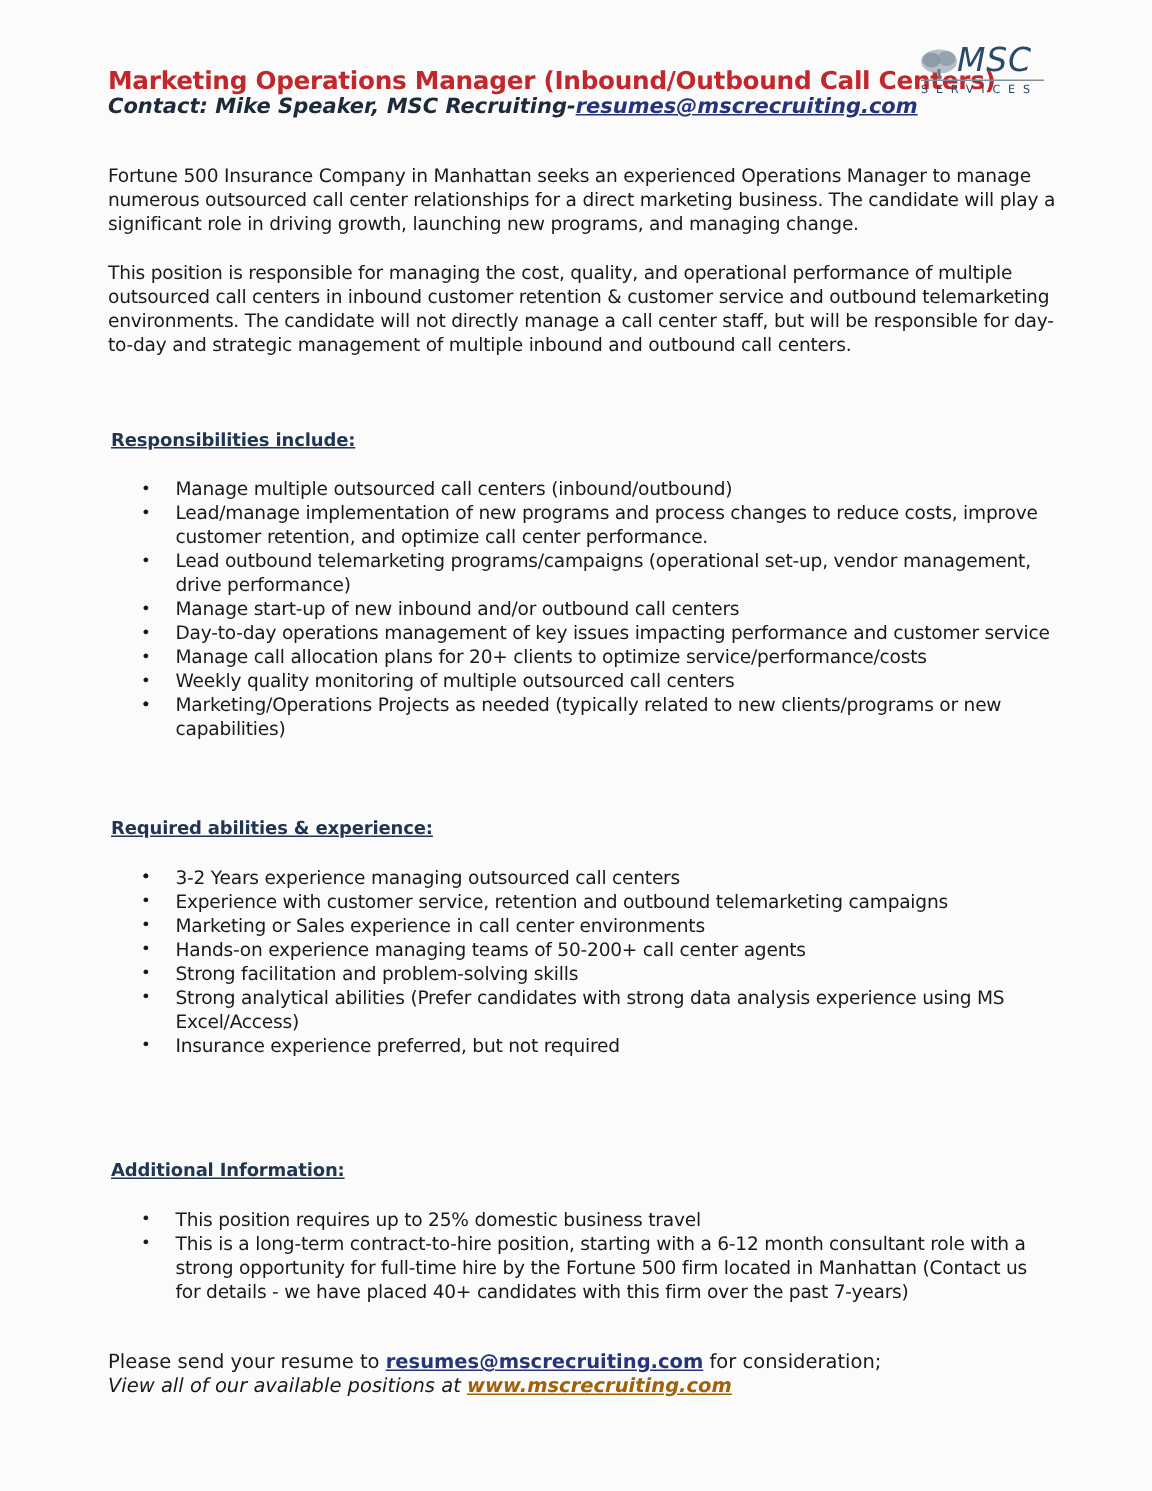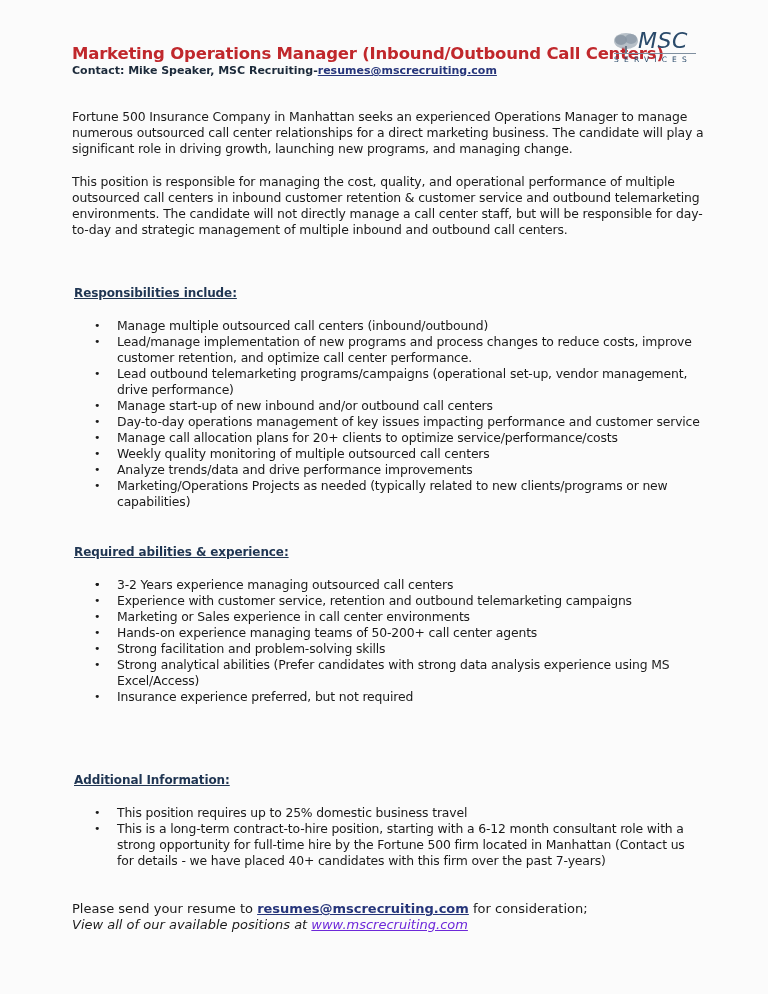--- a/index.html
+++ b/index.html
@@ -7,22 +7,22 @@
     width: 768px; height: 994px; background: #fbfbfb; overflow: hidden;
     font-family: "DejaVu Sans", sans-serif; color: #1a1a1a;
     position: relative;
   }
   .page { position: absolute; left: 72px; top: 44px; width: 630px; }
   .title {
     color: #c0282c; font-size: 16.5px; font-weight: bold; letter-spacing: -0.2px;
     margin: 0; line-height: 19px; white-space: nowrap;
   }
   .contact {
-    color: #1c2a3a; font-size: 11px; font-weight: bold; line-height: 16px;
-    margin: 0; white-space: nowrap;
+    color: #1c2a3a; font-size: 14px; font-weight: bold; line-height: 16px;
+    margin: 0; white-space: nowrap; font-style: italic;
   }
   .contact a { color: #26357a; text-decoration: underline; }
   .logo {
     position: absolute; left: 612px; top: 30px; width: 88px; height: 36px;
   }
   .logo .msc {
     position: absolute; left: 26px; top: -2px; font-size: 22px; font-style: italic;
     color: #2a4a6a; font-weight: normal; letter-spacing: 0.5px;
   }
   .logo .tree {
@@ -51,21 +51,21 @@
     position: relative; padding-left: 45px; font-size: 12.4px; line-height: 16px;
     letter-spacing: -0.15px;
   }
   ul.bullets li .dot {
     position: absolute; left: 22px; top: 0; font-size: 11px;
   }
   .footer { position: absolute; left: 72px; top: 901px; width: 640px; }
   .footer p { margin: 0; font-size: 13px; line-height: 16px; }
   .footer a { color: #26357a; font-weight: bold; text-decoration: underline; }
   .footer .italic { font-style: italic; }
-  .footer .italic a { font-weight: normal; color: #6d28d9; }
+  .footer .italic a { font-weight: bold; color: #a16207; }
 </style>
 </head>
 <body>
 
 <div class="page">
   <h1 class="title">Marketing Operations Manager (Inbound/Outbound Call Centers)</h1>
   <p class="contact"><span>Contact: Mike Speaker, MSC Recruiting-</span><a>resumes@mscrecruiting.com</a></p>
 </div>
 
 <div class="logo">
@@ -85,21 +85,21 @@
 
 <h2 class="section-head" style="top:284px;">Responsibilities include:</h2>
 <ul class="bullets" style="top:318px;">
   <li><span class="dot">•</span><span>Manage multiple outsourced call centers (inbound/outbound)</span></li>
   <li><span class="dot">•</span><span>Lead/manage implementation of new programs and process changes to reduce costs, improve customer retention, and optimize call center performance.</span></li>
   <li><span class="dot">•</span><span>Lead outbound telemarketing programs/campaigns (operational set-up, vendor management, drive performance)</span></li>
   <li><span class="dot">•</span><span>Manage start-up of new inbound and/or outbound call centers</span></li>
   <li><span class="dot">•</span><span>Day-to-day operations management of key issues impacting performance and customer service</span></li>
   <li><span class="dot">•</span><span>Manage call allocation plans for 20+ clients to optimize service/performance/costs</span></li>
   <li><span class="dot">•</span><span>Weekly quality monitoring of multiple outsourced call centers</span></li>
-  <li><span class="dot">•</span><span>Analyze trends/data and drive performance improvements</span></li>
+  <li><span class="dot">•</span></li>
   <li><span class="dot">•</span><span>Marketing/Operations Projects as needed (typically related to new clients/programs or new capabilities)</span></li>
 </ul>
 
 <h2 class="section-head" style="top:543px;">Required abilities &amp; experience:</h2>
 <ul class="bullets" style="top:577px;">
   <li><span class="dot">•</span></li>
   <li><span class="dot">•</span><span>3-2 Years experience managing outsourced call centers</span></li>
   <li><span class="dot">•</span><span>Experience with customer service, retention and outbound telemarketing campaigns</span></li>
   <li><span class="dot">•</span><span>Marketing or Sales experience in call center environments</span></li>
   <li><span class="dot">•</span><span>Hands-on experience managing teams of 50-200+ call center agents</span></li>

